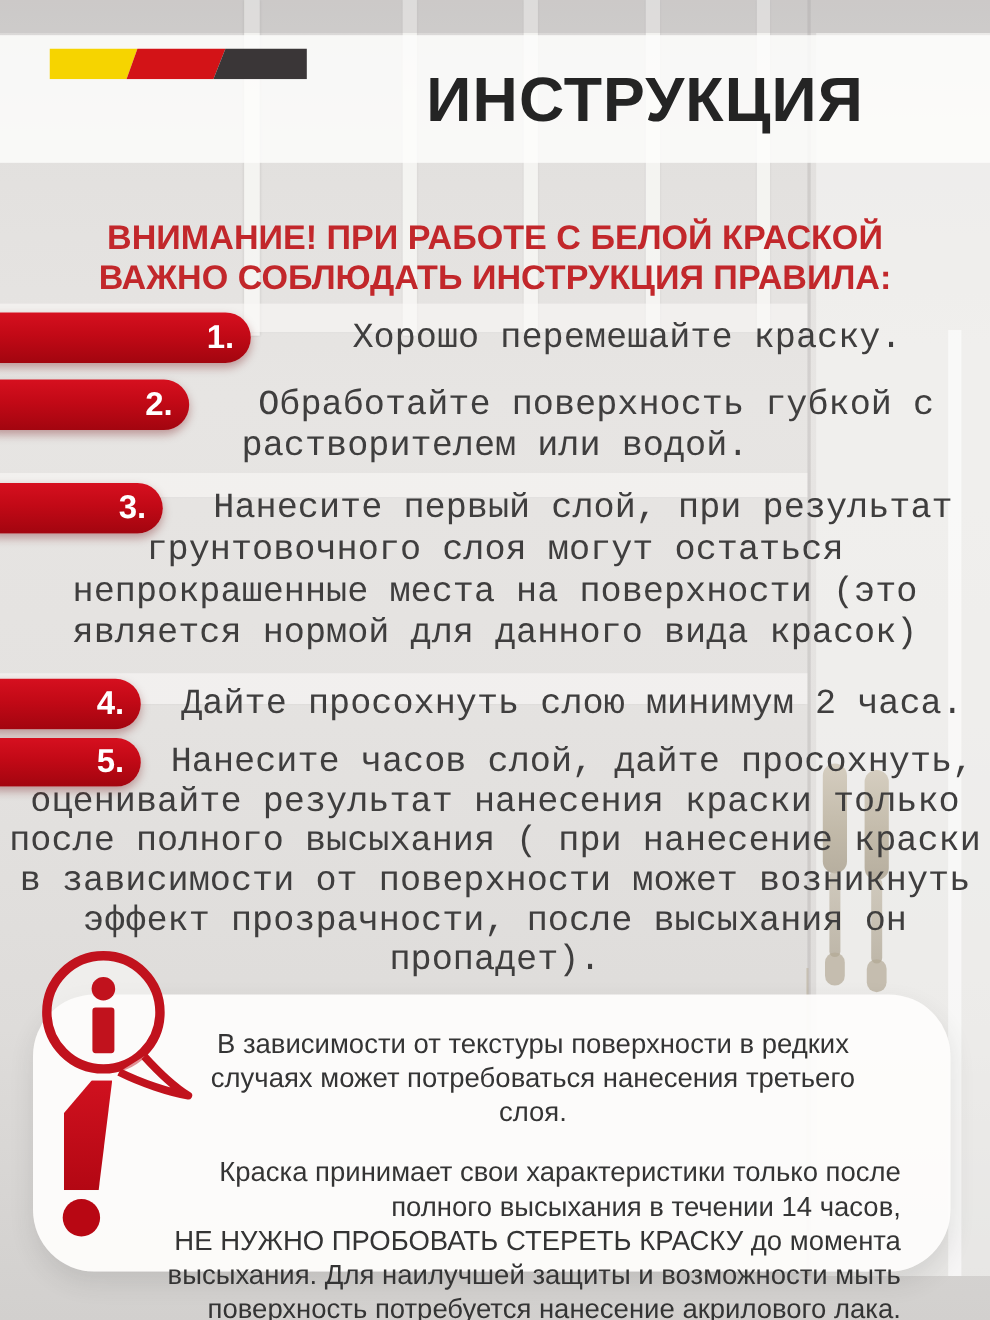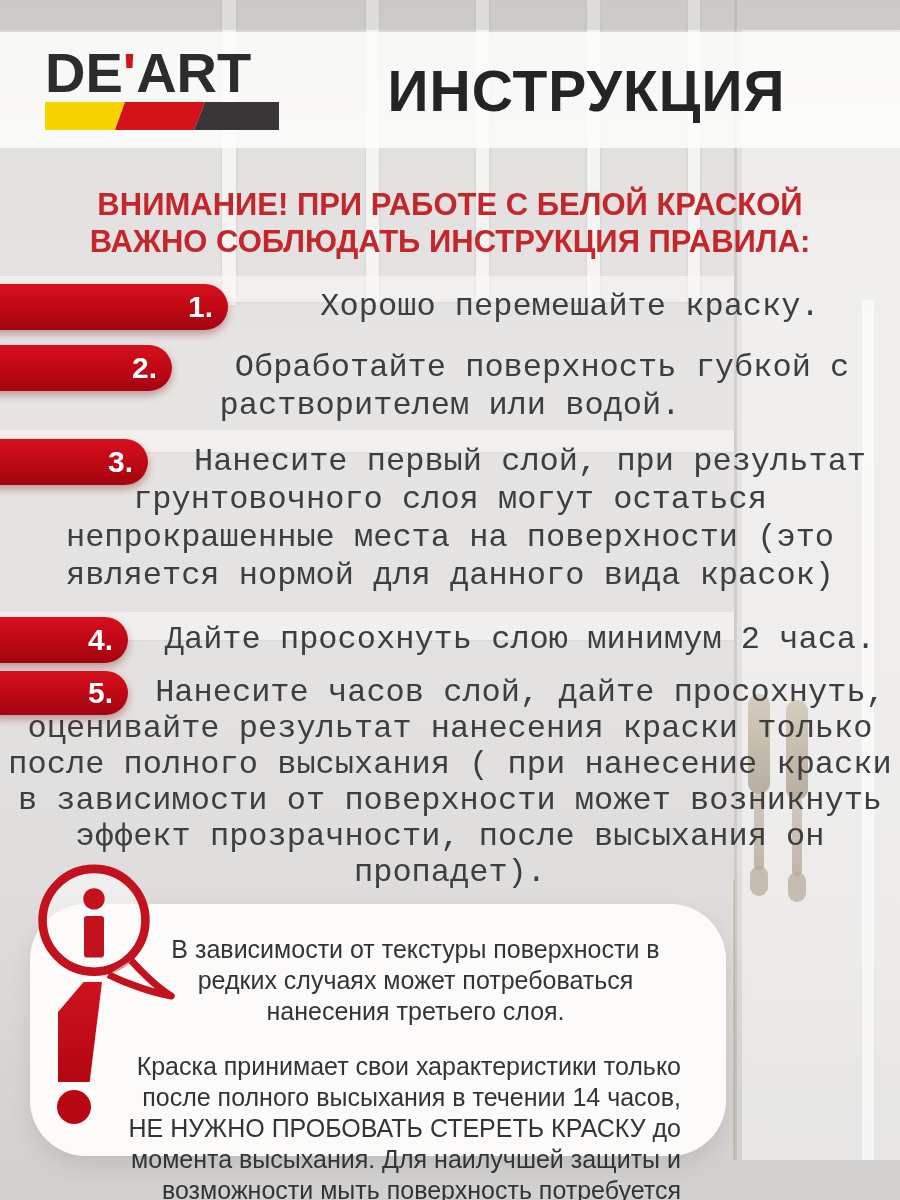--- a/index.html
+++ b/index.html
@@ -27,21 +27,21 @@
   .header{ position:absolute; left:0; top:32px; width:900px; height:116px;
     background:rgba(253,253,252,.85); z-index:2; }
   .logo{ position:absolute; left:45px; top:12px; width:240px; }
   .logo-text{ font-size:56px; font-weight:800; letter-spacing:0px; color:#2c2c2e; line-height:58px; }
   .logo-text .accent{ color:#d31317; }
   .logo-stripe{ display:block; margin-top:0px; }
   .page-title{ position:absolute; left:308px; right:35px; top:26px; text-align:center;
     font-size:57px; font-weight:800; letter-spacing:1px; color:#242424; }
 
   
-  .warning{ position:absolute; left:0; top:186px; width:900px; z-index:2; text-align:center;
+  .warning{ position:absolute; left:0; top:197px; width:900px; z-index:2; text-align:center;
     color:#c2272b; font-weight:700; font-size:31px; line-height:37px; letter-spacing:0px; }
   .warning span{ display:block; }
 
   
   .steps{ position:absolute; left:0; top:288px; width:900px; z-index:2; }
   .step{ clear:left; }
   .step p{ text-align:center; font-size:32px; line-height:38px; color:#3f3e3e;font-family:Liberation Mono, monospace; }
   .pill{ position:relative; float:left; height:38px; }
   .pill .cap{ position:absolute; left:-8px; top:-4px; right:12px; bottom:-4px;
     border-radius:0 26px 26px 0;
@@ -53,21 +53,21 @@
   .s2{ margin-top:23px; }.s2 .pill{ width:184px; }
   .s3{ margin-top:18px; }.s3 .pill{ width:160px; }
   .s4{ margin-top:26px; }.s4 .pill{ width:140px; }
   .s5{ margin-top:16px; }.s5 .pill{ width:140px; height:36px; }
   .s5 p{ line-height:36px; }
 
   
   .info-bubble{ position:absolute; left:28px; top:856px; z-index:4; }
 
   
-  .note-panel{ position:absolute; left:30px; top:904px; width:696px; height:252px; z-index:3;
+  .note-panel{ position:absolute; left:30px; top:904px; width:834px; height:252px; z-index:3;
     background:rgba(253,252,251,.96); border-radius:56px;
     box-shadow:0 10px 22px rgba(60,58,56,.12); }
   .note1{ margin:30px 60px 0 135px; text-align:center;
     font-size:25px; line-height:31px; color:#343434; }
   .note2{ margin:24px 45px 0 85px; text-align:center;
     font-size:25px; line-height:31px; color:#343434; }
   .note2 span{ display:block;text-align:right; }
   .excl-bar{ position:absolute; left:28px; top:78px; width:44px; height:100px;
     background:linear-gradient(180deg,#d0111f,#b30713);
     clip-path:polygon(0 30%,58% 0,100% 0,72% 100%,0 100%); }
@@ -96,21 +96,20 @@
     <div class="handle-plate" style="left:786px;top:700px;"></div>
     <div class="handle-stem" style="left:754px;top:792px;"></div>
     <div class="handle-stem" style="left:792px;top:798px;"></div>
     <div class="handle-cap" style="left:750px;top:866px;"></div>
     <div class="handle-cap" style="left:788px;top:872px;"></div>
     <div class="seam-lower"></div>
   </div>
 
   <div class="header">
     <div class="logo">
-      <div class="logo-text"><span>DE</span><span class="accent">'</span><span>ART</span></div>
       <svg class="logo-stripe" width="234" height="28" viewBox="0 0 234 28">
         <polygon points="0,0 80,0 70,28 0,28" fill="#f6d400"></polygon>
         <polygon points="80,0 160,0 149,28 70,28" fill="#d31317"></polygon>
         <polygon points="160,0 234,0 234,28 149,28" fill="#3a3637"></polygon>
       </svg>
     </div>
     <div class="page-title">ИНСТРУКЦИЯ</div>
   </div>
 
   <div class="warning">

